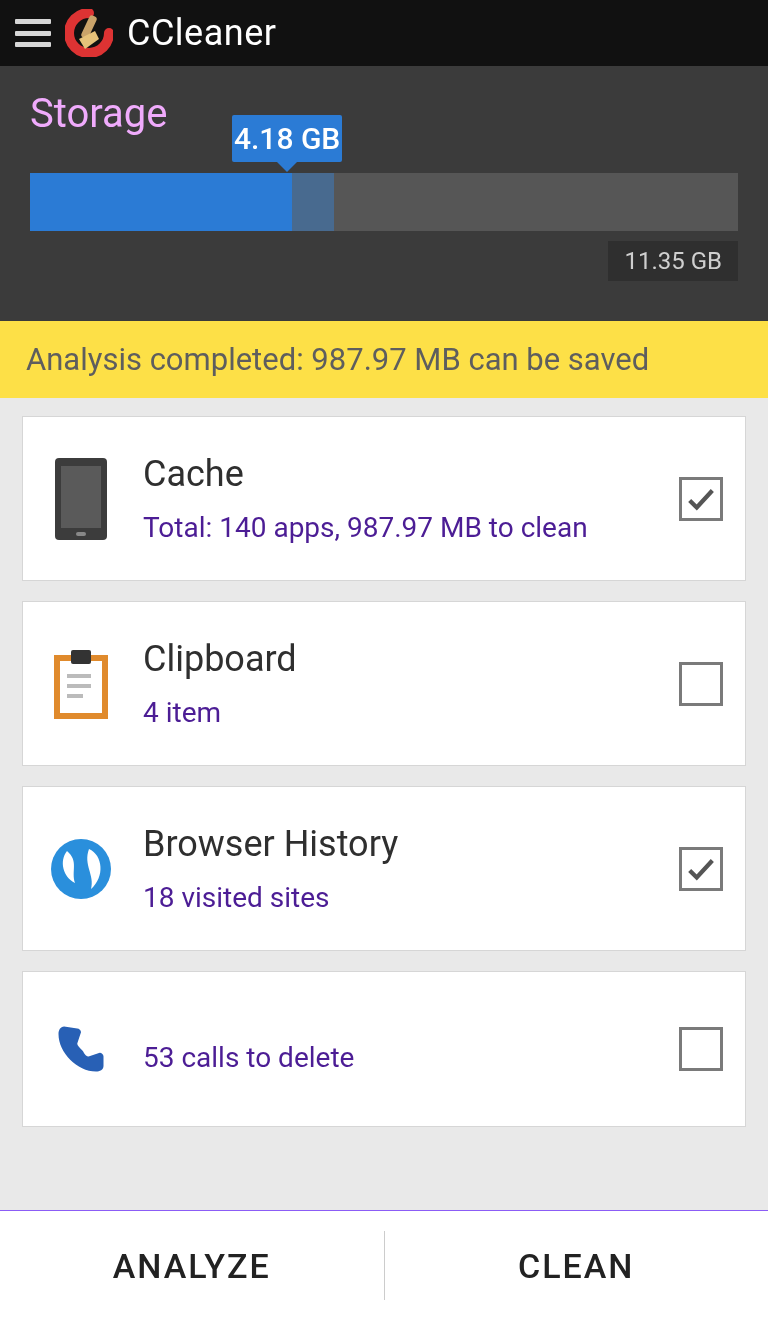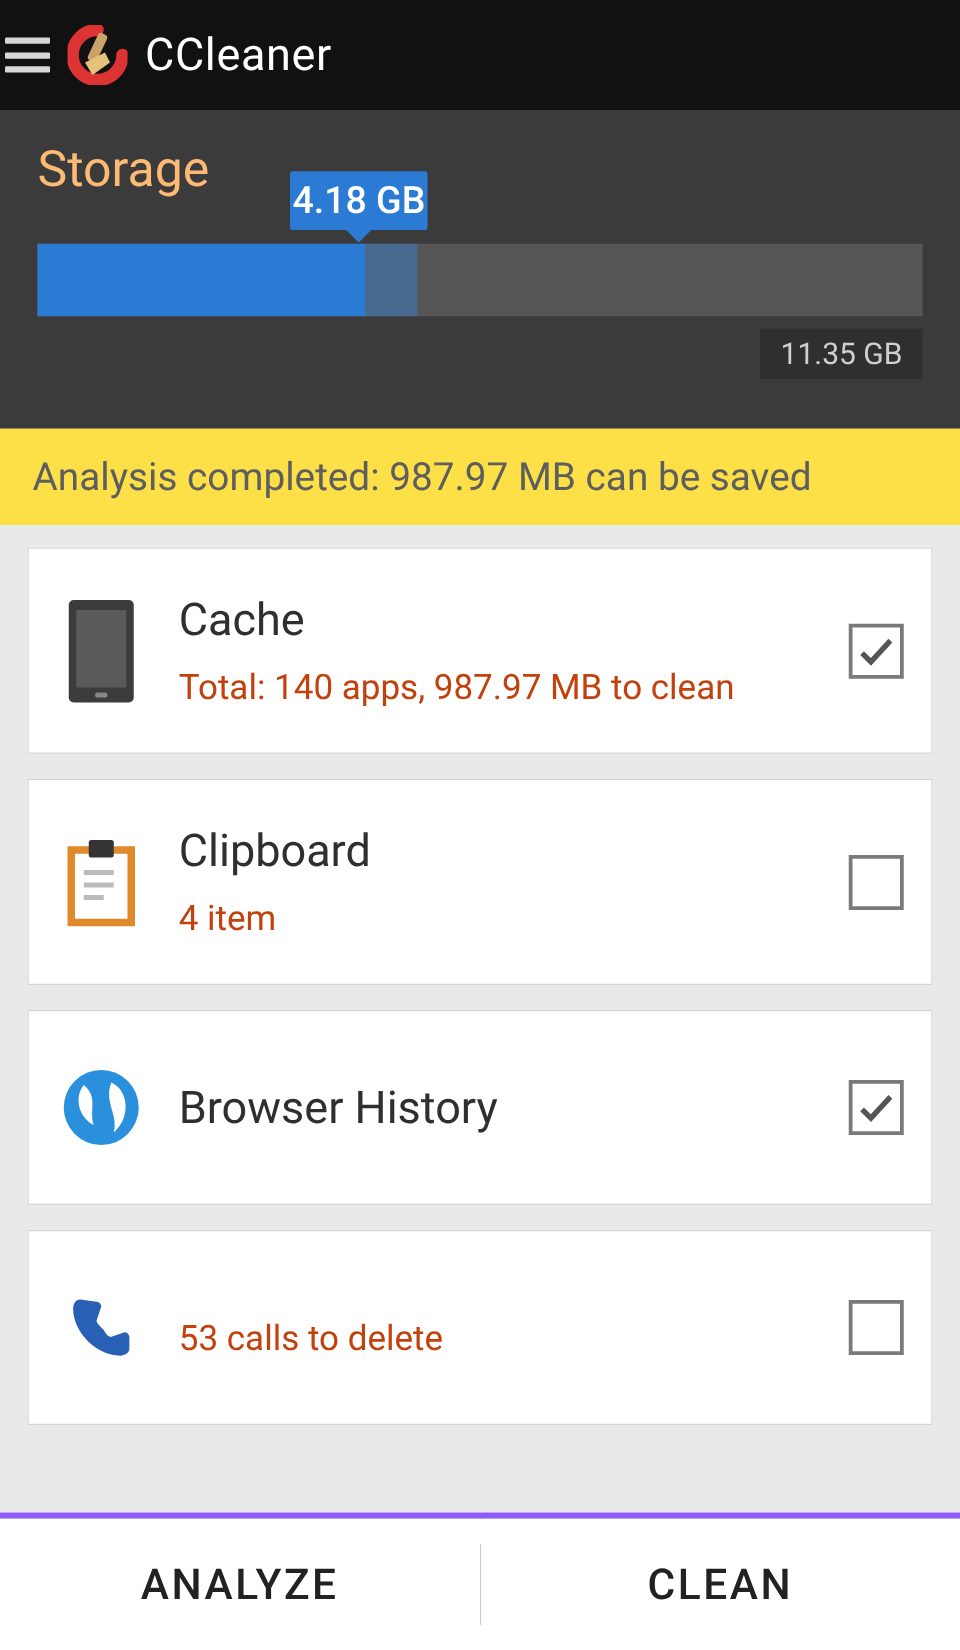--- a/index.html
+++ b/index.html
@@ -1,53 +1,53 @@
 <!DOCTYPE html>
 <html><head>
 <meta charset="utf-8">
 <style>
   * { box-sizing: border-box; margin: 0; padding: 0; }
   html, body { width: 768px; height: 1320px; font-family: Roboto, "Helvetica Neue", Arial, sans-serif; background: #e6e6e6; overflow: hidden; }
   .app { width: 768px; height: 1320px; display: flex; flex-direction: column; background: #e9e9e9; }
 
   
-  .appbar { height: 88px; background: #111; display: flex; align-items: center; padding: 0 4px; gap: 14px; }
+  .appbar { height: 66px; background: #111; display: flex; align-items: center; padding: 0 15px; gap: 14px; }
   .hamburger { width: 36px; height: 28px; display: flex; flex-direction: column; justify-content: space-between; }
   .hamburger span { display: block; height: 5px; background: #d7d7d7; border-radius: 1px; }
   .logo { width: 48px; height: 48px; position: relative; }
   .appbar-title { color: #fff; font-size: 36px; font-weight: 400; letter-spacing: .5px; }
 
   
   .storage { background: #3b3b3b; padding: 24px 30px 40px 30px; }
-  .storage-label { color: #fdba74; font-size: 40px; font-weight: 400; margin-bottom: 36px; }
+  .storage-label { color: #f0abfc; font-size: 40px; font-weight: 400; margin-bottom: 36px; }
   .storage-bar-wrap { position: relative; }
   .bubble { position: absolute; top: -58px; background: #2b7bd5; color: #fff; font-size: 30px; font-weight: 500; padding: 6px 2px; border-radius: 2px; }
   .bubble::after { content: ""; position: absolute; bottom: -10px; left: 50%; transform: translateX(-50%); border: 10px solid transparent; border-top-color: #2b7bd5; border-bottom: none; }
   .storage-bar { height: 58px; background: #565656; width: 100%; display: flex; }
   .storage-used { background: #2b7bd5; height: 100%; }
   .storage-extra { background: #486a8f; height: 100%; }
   .storage-total { margin-top: 10px; display: flex; justify-content: flex-end; }
   .storage-total span { background: #2f2f2f; color: #cfcfcf; font-size: 24px; padding: 6px 16px; }
 
   
   .status { background: #fde047; padding: 20px 26px; color: #5e5e5e; font-size: 31px; }
 
   
   .list { flex: 1; overflow: hidden; padding: 18px 22px 0 22px; display: flex; flex-direction: column; gap: 20px; }
   .card { background: #fff; border: 1px solid #d6d6d6; display: flex; align-items: center; padding: 36px 22px; gap: 26px; }
   .card-icon { width: 72px; height: 82px; display: flex; align-items: center; justify-content: center; flex: 0 0 72px; }
   .card-text { flex: 1; min-width: 0; }
   .card-title { font-size: 36px; color: #2f2f2f; font-weight: 400; }
-  .card-sub { font-size: 28px; color: #c2410c; margin-top: 16px; }
+  .card-sub { font-size: 28px; color: #4c1d95; margin-top: 16px; }
   .check { width: 44px; height: 44px; border: 3px solid #7a7a7a; display: flex; align-items: center; justify-content: center; flex: 0 0 44px; }
   .check svg { display: none; }
   .check.checked svg { display: block; }
 
   
-  .bottombar { height: 110px; background: #fff; border-top: 5px solid #8b5cf6; display: flex; }
+  .bottombar { height: 110px; background: #fff; border-top: 1px solid #8b5cf6; display: flex; }
   .bottombar button { flex: 1; background: #fff; border: none; font-size: 34px; letter-spacing: 2px; color: #222; font-weight: 500; font-family: inherit; }
   .bottombar .divider { width: 1px; background: #ccc; margin: 20px 0; }
 
   
   .phone-shape { width: 52px; height: 82px; background: #3c3c3c; border-radius: 4px; position: relative; }
   .phone-shape::before { content: ""; position: absolute; top: 8px; left: 6px; right: 6px; bottom: 12px; background: #5a5a5a; }
   .phone-shape::after { content: ""; position: absolute; bottom: 4px; left: 50%; transform: translateX(-50%); width: 10px; height: 4px; background: #888; border-radius: 2px; }
 </style>
 </head>
 <body>
@@ -125,20 +125,21 @@
     <div class="card">
       <div class="card-icon">
         <svg viewBox="0 0 64 64" width="64" height="64">
           <circle cx="32" cy="32" r="30" fill="#2a8fdc"></circle>
           <path d="M18 14 C10 24,14 40,26 46 C22 34,30 24,18 14 Z" fill="#fff"></path>
           <path d="M40 12 C54 18,56 40,42 52 C46 38,34 28,40 12 Z" fill="#fff"></path>
         </svg>
       </div>
       <div class="card-text">
         <div class="card-title">Browser History</div>
+        <div class="card-sub">18 visited sites</div>
       </div>
       <div class="check checked">
         <svg viewBox="0 0 24 24" width="34" height="34">
             <path d="M4 13 L9 18 L20 6" fill="none" stroke="#555" stroke-width="3"></path>
           </svg>
       </div>
     </div>
 
     <div class="card">
       <div class="card-icon">

